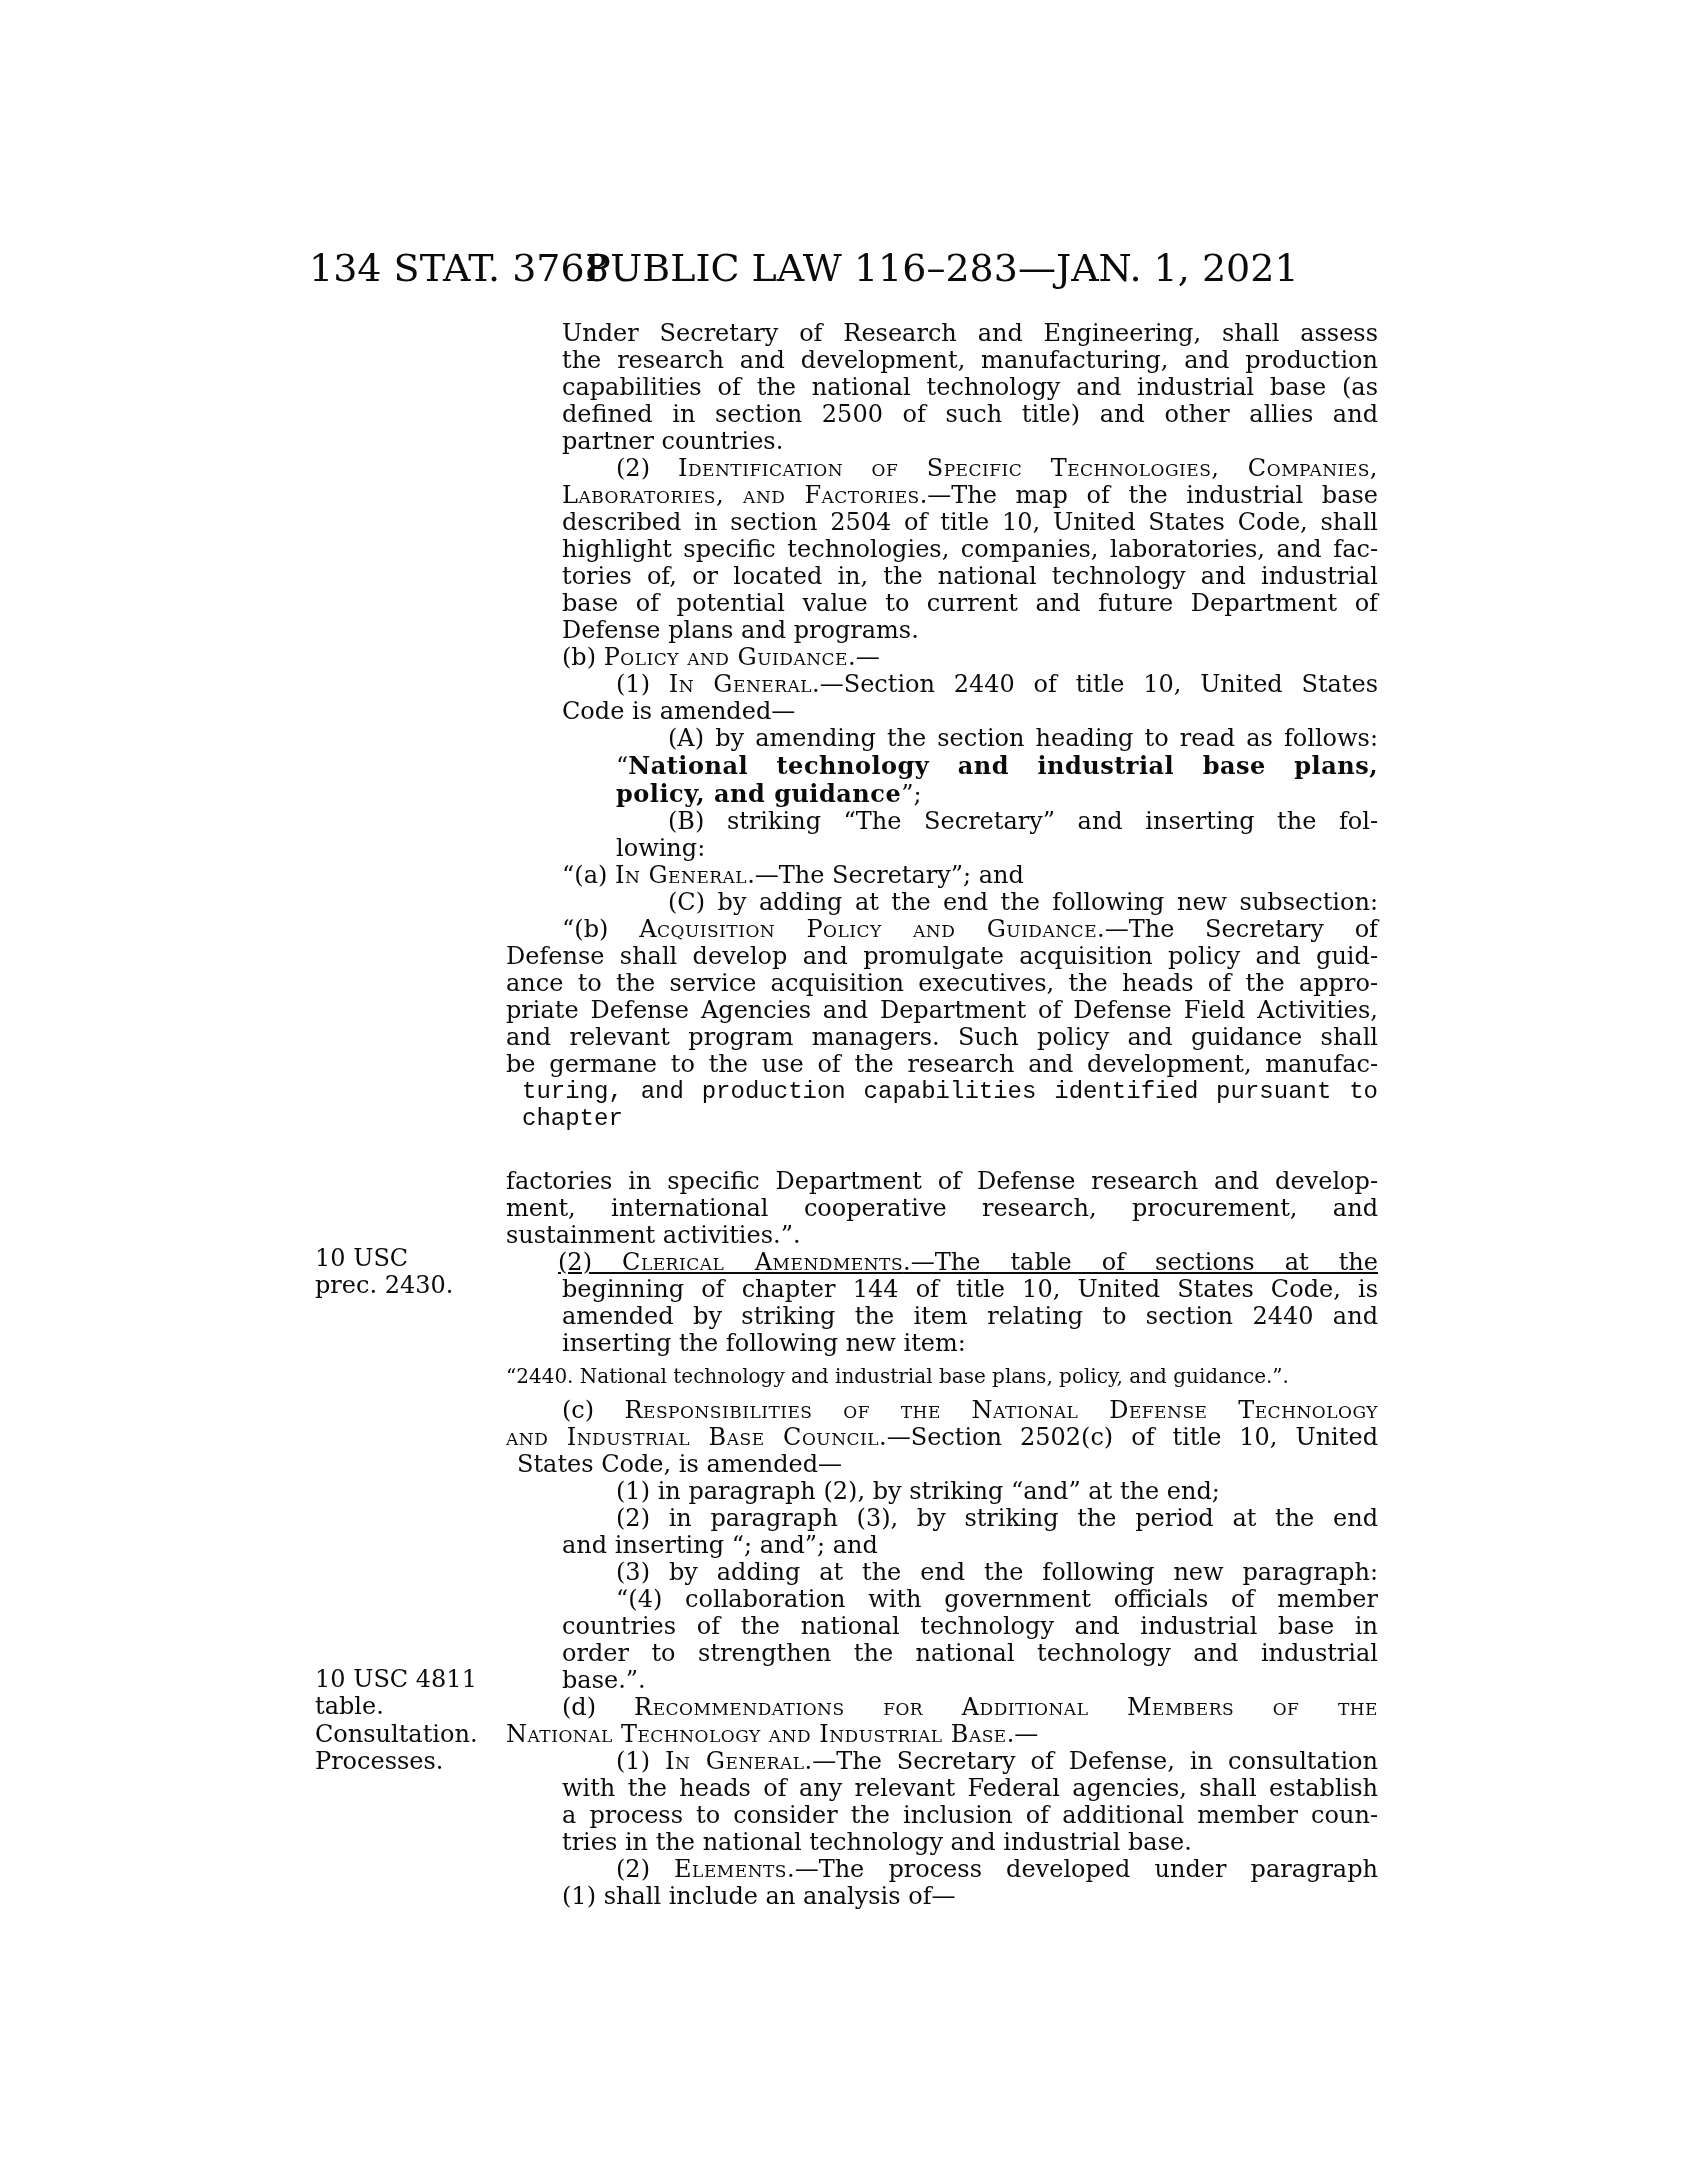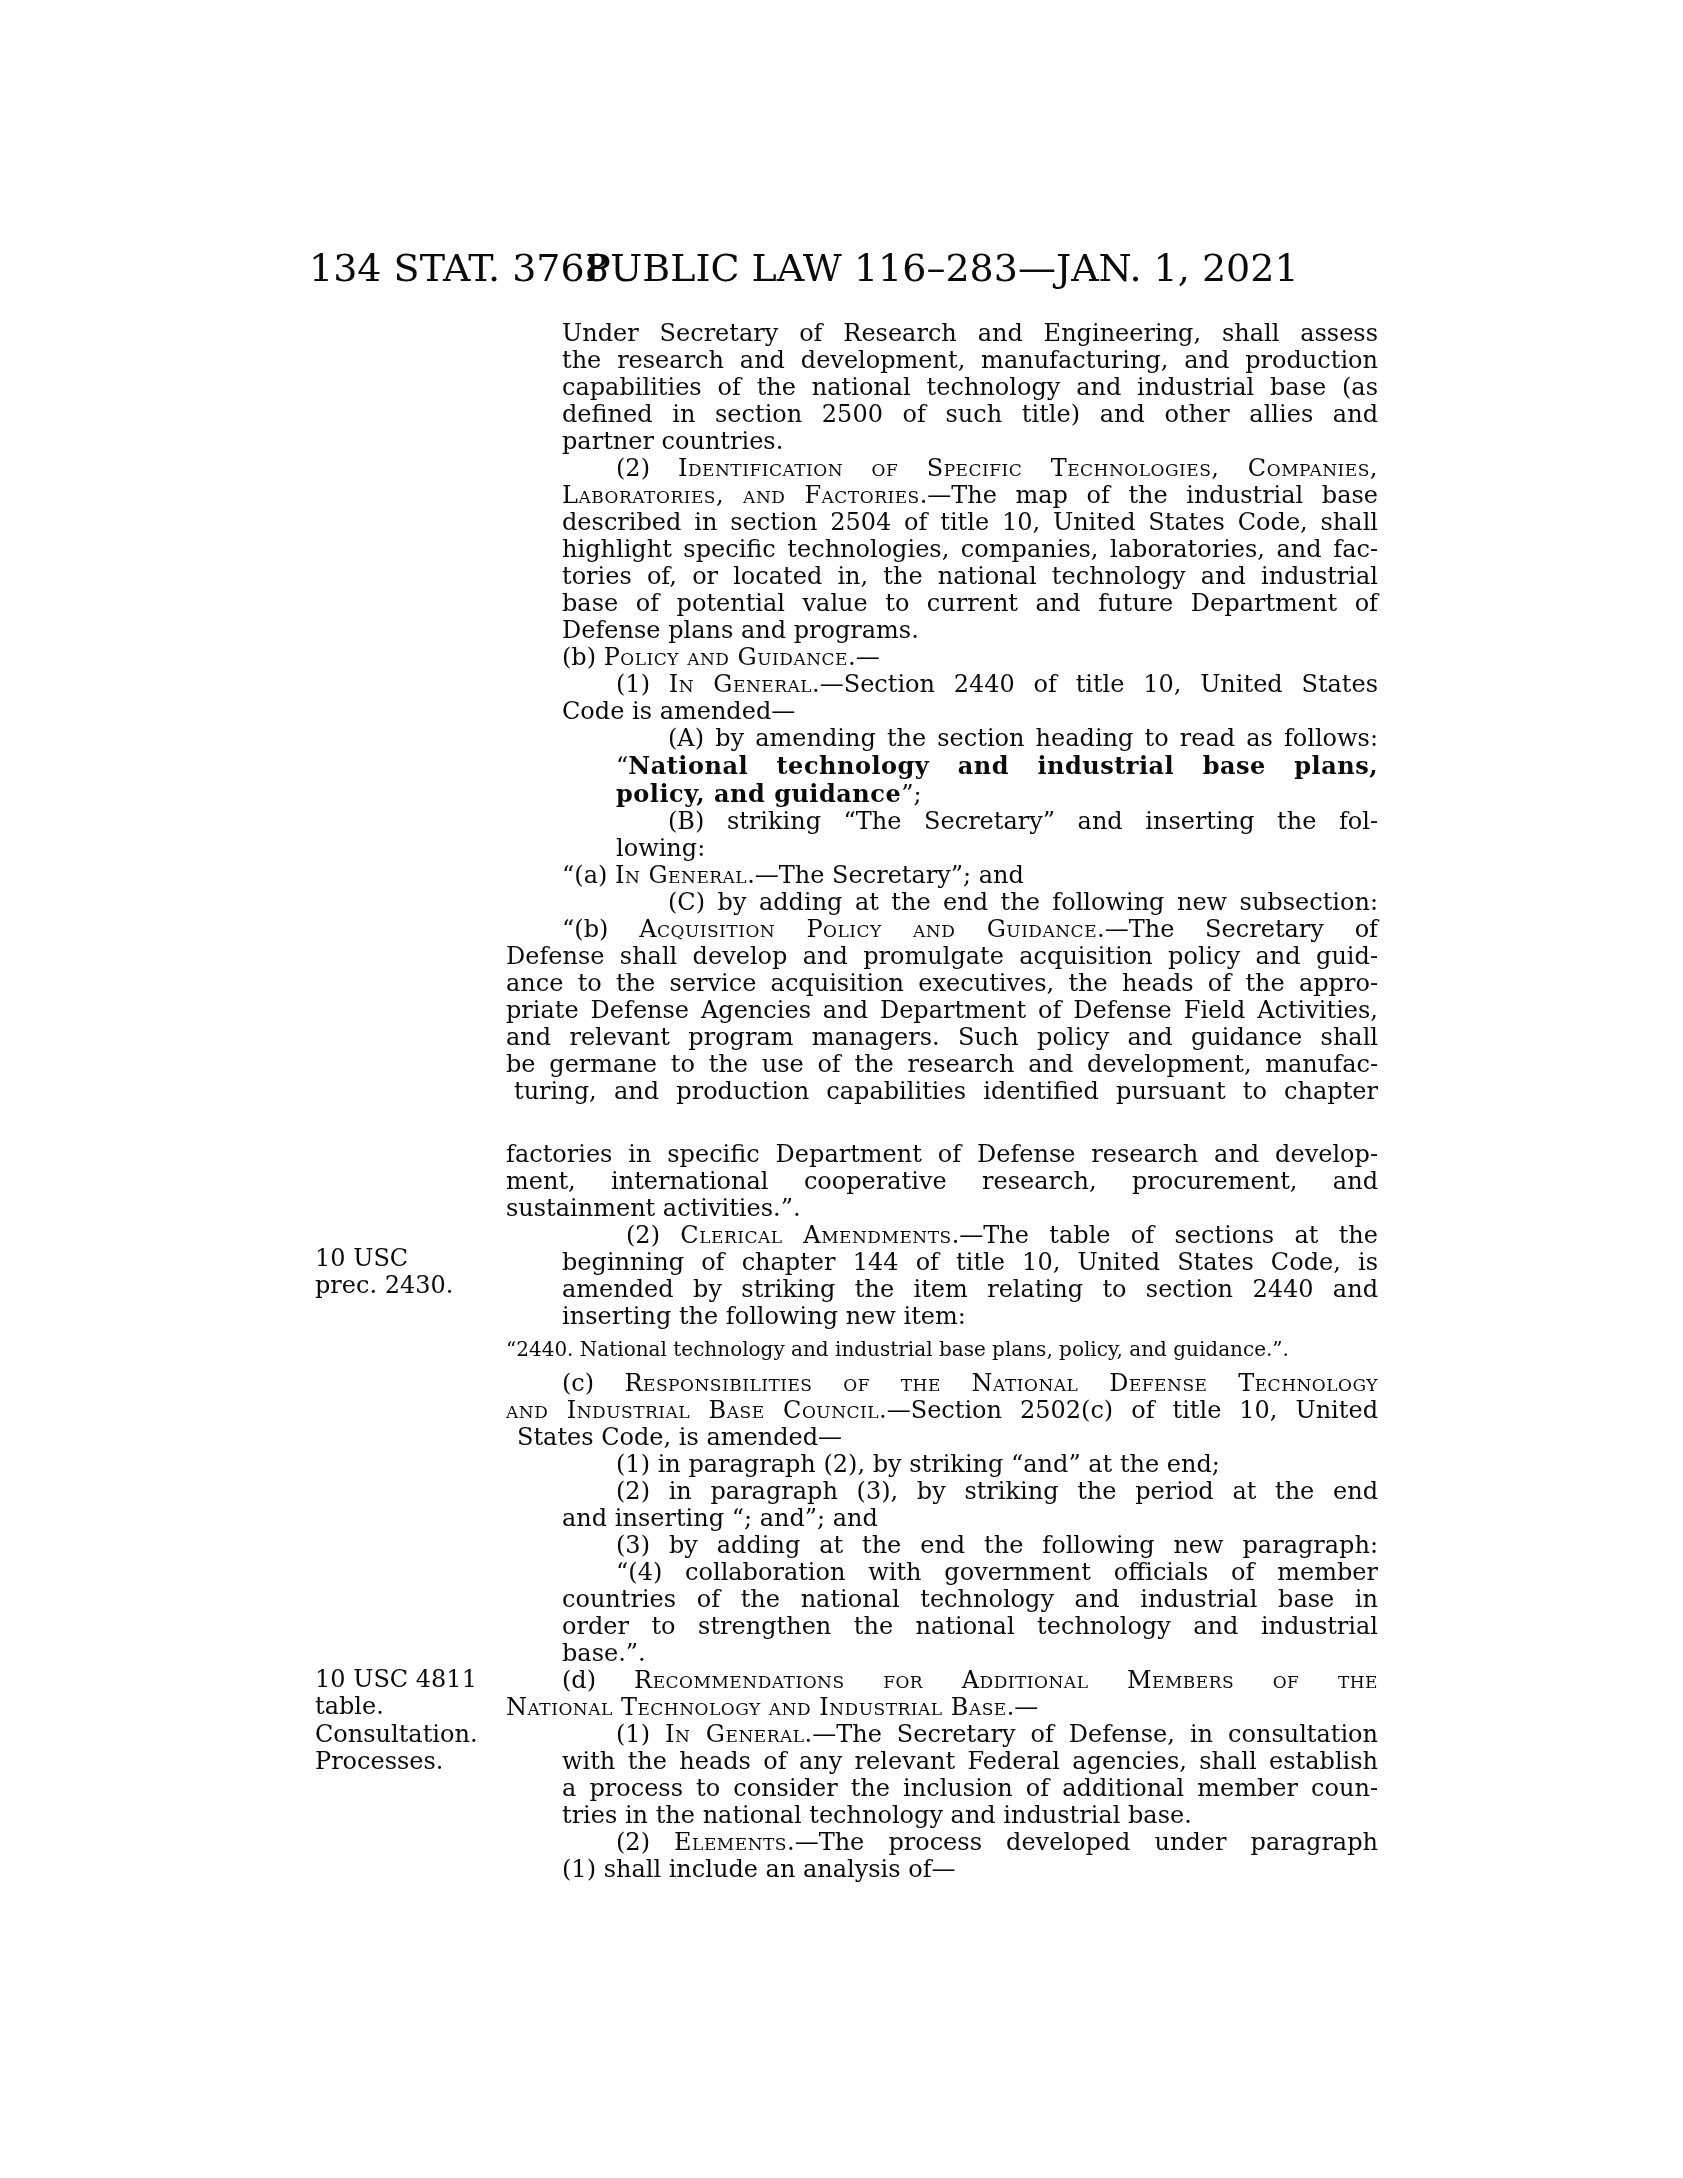--- a/index.html
+++ b/index.html
@@ -82,25 +82,25 @@
       <div class="line just" style="margin-left: 162px;"><span>(B) striking “The Secretary” and inserting the fol-</span></div>
       <div class="line" style="margin-left: 110px;"><span>lowing:</span></div>
       <div class="line" style="margin-left: 56px;"><span>“(a) </span><span class="sc">In General</span><span>.—The Secretary”; and</span></div>
       <div class="line just" style="margin-left: 162px;"><span>(C) by adding at the end the following new subsection:</span></div>
       <div class="line just" style="margin-left: 56px;"><span>“(b) </span><span class="sc">Acquisition Policy and Guidance</span><span>.—The Secretary of</span></div>
       <div class="line just" style="margin-left: 0px;"><span>Defense shall develop and promulgate acquisition policy and guid-</span></div>
       <div class="line just" style="margin-left: 0px;"><span>ance to the service acquisition executives, the heads of the appro-</span></div>
       <div class="line just" style="margin-left: 0px;"><span>priate Defense Agencies and Department of Defense Field Activities,</span></div>
       <div class="line just" style="margin-left: 0px;"><span>and relevant program managers. Such policy and guidance shall</span></div>
       <div class="line just" style="margin-left: 0px;"><span>be germane to the use of the research and development, manufac-</span></div>
-      <div class="line just" style="margin-left: 8px;"><span>turing, and production capabilities identified pursuant to chapter</span></div>
+      <div class="line just" style="margin-left: 16px; font-family: Liberation Mono, monospace;"><span>turing, and production capabilities identified pursuant to chapter</span></div>
       <div class="line just" style="margin-left: 0px; margin-top: 36px;"><span>factories in specific Department of Defense research and develop-</span></div>
       <div class="line just" style="margin-left: 0px;"><span>ment, international cooperative research, procurement, and</span></div>
       <div class="line" style="margin-left: 0px;"><span>sustainment activities.”.</span></div>
-      <div class="line just" style="margin-left: 120px;"><span>(2) </span><span class="sc">Clerical Amendments</span><span>.—The table of sections at the</span></div>
+      <div class="line just" style="margin-left: 52px; text-decoration: underline;"><span>(2) </span><span class="sc">Clerical Amendments</span><span>.—The table of sections at the</span></div>
       <div class="line just" style="margin-left: 56px;"><span>beginning of chapter 144 of title 10, United States Code, is</span></div>
       <div class="line just" style="margin-left: 56px;"><span>amended by striking the item relating to section 2440 and</span></div>
       <div class="line" style="margin-left: 56px;"><span>inserting the following new item:</span></div>
       <div class="line fine" style="margin-left: 0px;"><span>“2440. National technology and industrial base plans, policy, and guidance.”.</span></div>
       <div class="line just" style="margin-left: 56px;"><span>(c) </span><span class="sc">Responsibilities of the National Defense Technology</span></div>
       <div class="line just" style="margin-left: 0px;"><span class="sc">and Industrial Base Council</span><span>.—Section 2502(c) of title 10, United</span></div>
       <div class="line" style="margin-left: 11px;"><span>States Code, is amended—</span></div>
       <div class="line" style="margin-left: 110px;"><span>(1) in paragraph (2), by striking “and” at the end;</span></div>
       <div class="line just" style="margin-left: 110px;"><span>(2) in paragraph (3), by striking the period at the end</span></div>
       <div class="line" style="margin-left: 56px;"><span>and inserting “; and”; and</span></div>

